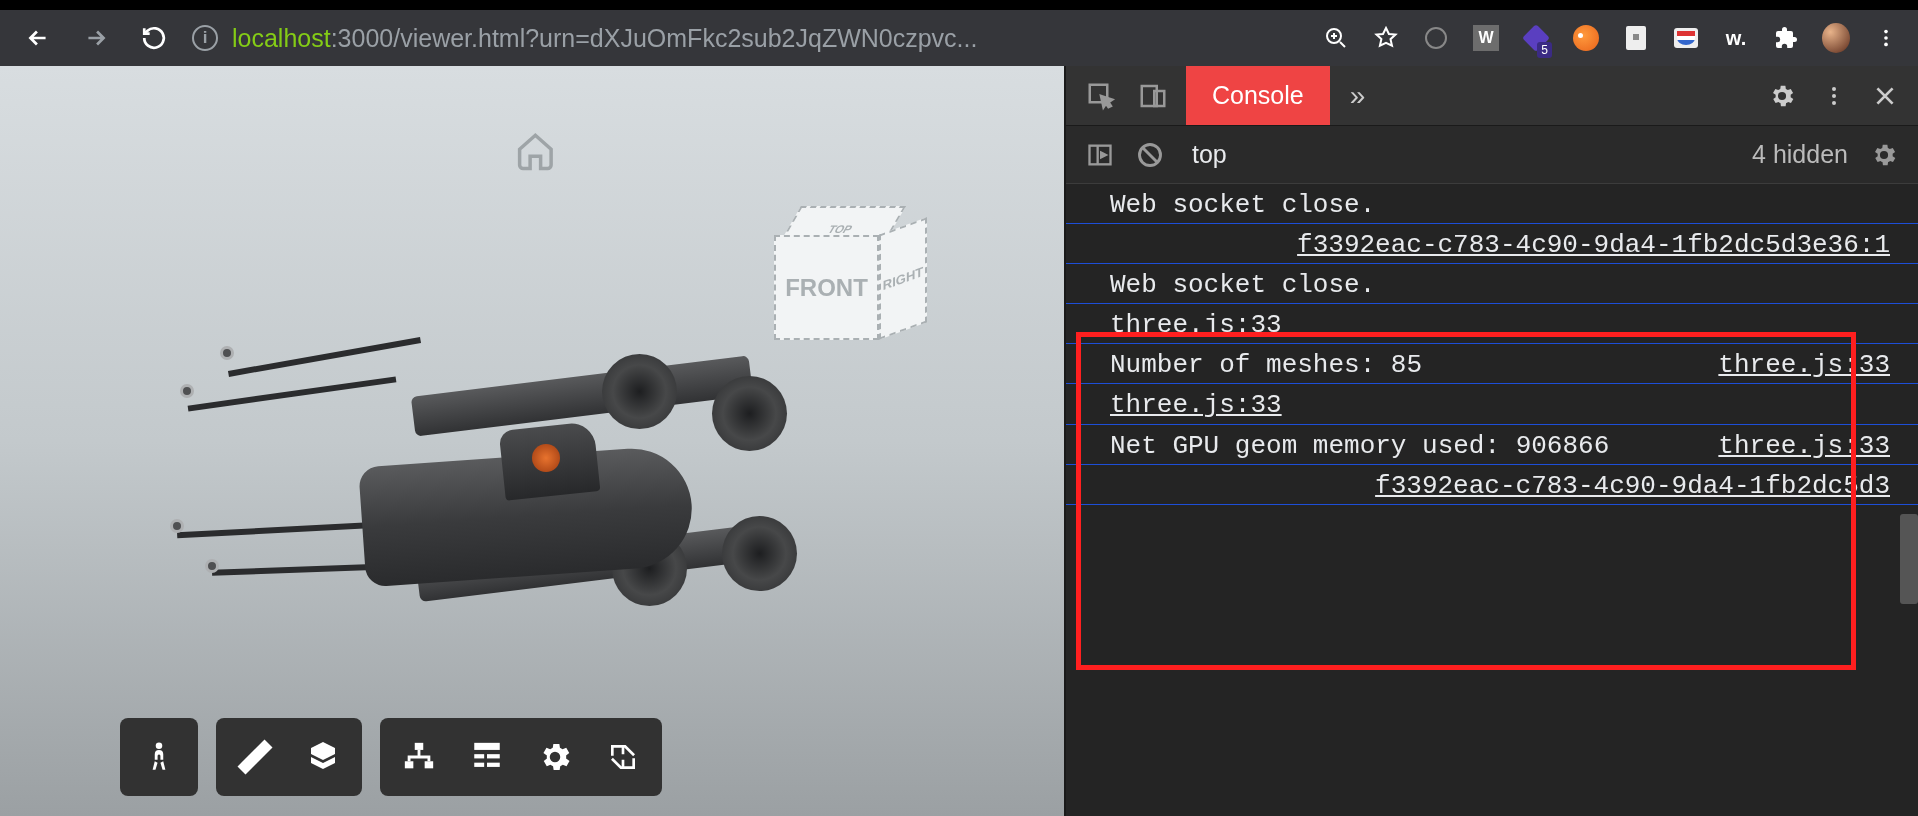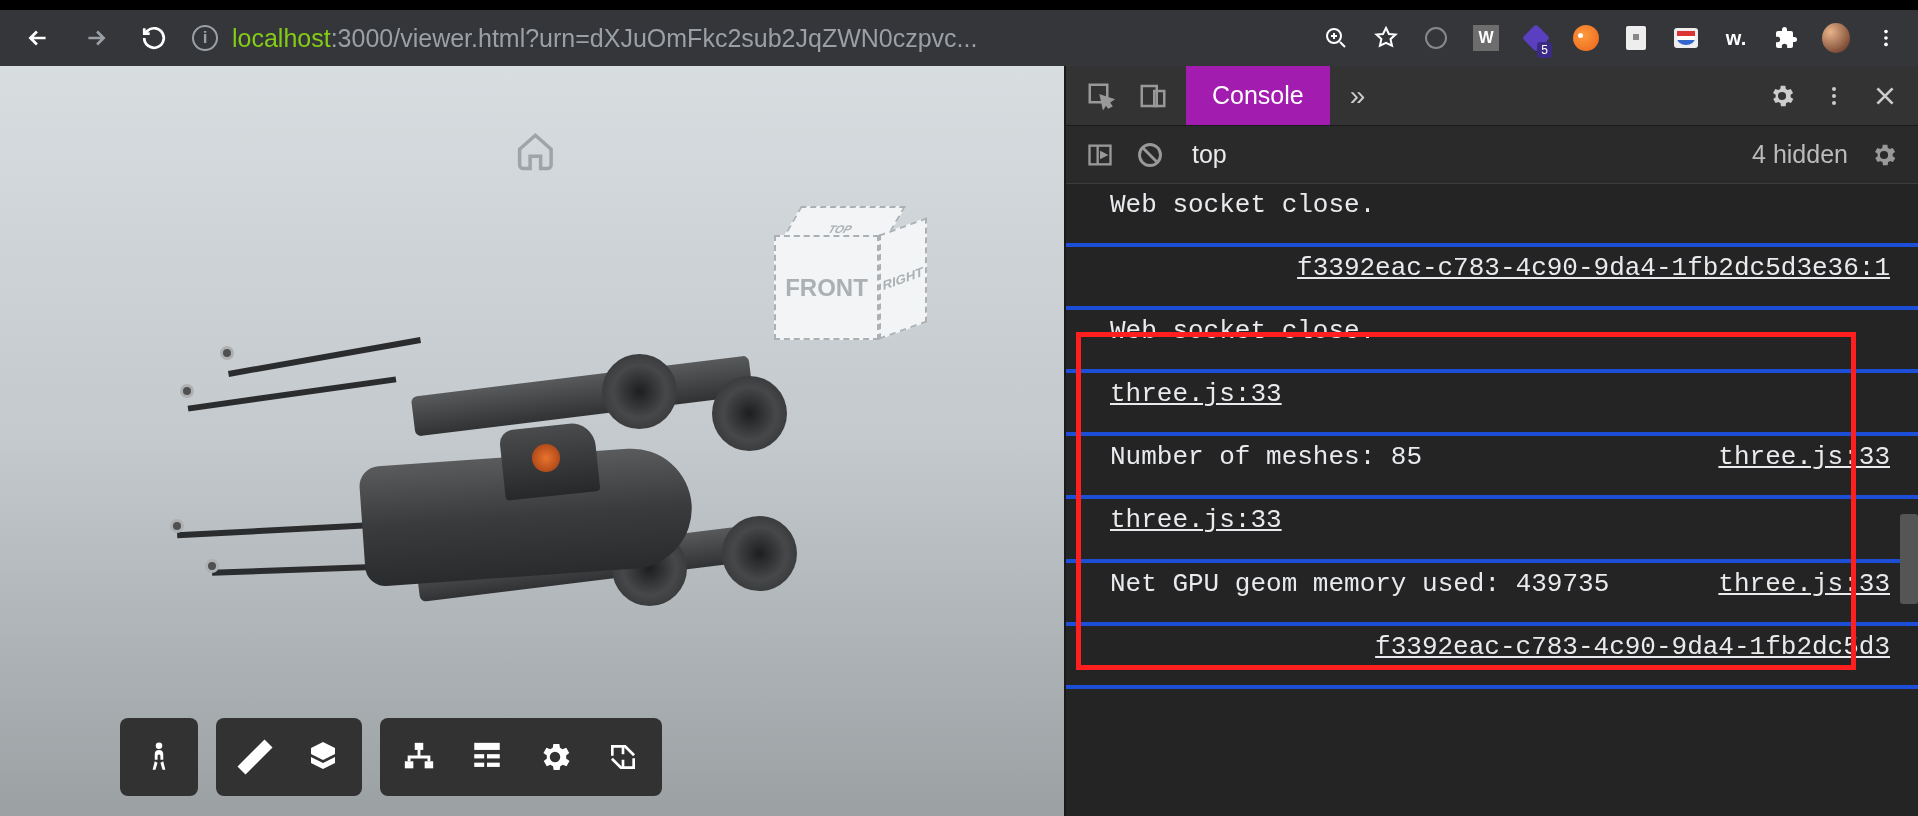--- a/index.html
+++ b/index.html
@@ -93,31 +93,31 @@
     display:flex; flex-direction:column;
     border-left:2px solid #1a1a1a;
   }
   .dt-tabs {
     height:60px; display:flex; align-items:stretch;
     background:#333; border-bottom:1px solid #1a1a1a;
     padding-left:12px;
   }
   .dt-tab-pre { display:flex;align-items:center;gap:22px;padding:0 18px 0 8px;color:#999; }
   .dt-tab { display:flex;align-items:center;padding:0 26px;font-size:25px;color:#ccc; }
-  .dt-tab.active { background:#a21caf;color:#fff; }
+  .dt-tab.active { background:#ef4444;color:#fff; }
   .dt-more { display:flex;align-items:center;padding:0 20px;color:#ccc;font-size:28px; }
   .dt-right { margin-left:auto;display:flex;align-items:center;gap:26px;padding:0 20px;color:#ccc; }
   .dt-filter {
     height:58px;display:flex;align-items:center;gap:22px;padding:0 20px;border-bottom:1px solid #3c3c3c;background:#2a2a2a;font-size:25px;
   }
   .dt-filter .ctx { color:#e8eaed; flex:1; padding-left:6px;}
   .dt-filter .hidden-count { color:#bbb; }
   .log-wrap { flex:1; overflow:hidden; position:relative; }
   .log { font-family: "Courier New", monospace; font-size:26px; line-height:1.35; padding:0; }
-  .log .row { display:flex; padding:4px 24px 20px 44px; border-bottom:4px solid #1d4ed8; gap:4px; }
+  .log .row { display:flex; padding:4px 24px 0 44px; border-bottom:1px solid #1d4ed8; gap:4px; }
   .log .row .msg { flex:1; color:#e8eaed; word-break:break-all; }
   .log .row .src { color:#e8eaed; text-decoration:underline; white-space:nowrap; text-align:left; padding-right:4px;}
   .log .row.partial .msg { padding-top:0; }
   .highlight-box { position:absolute; border:5px solid #ff1f1f; pointer-events:none;
     left:10px; top:148px; width:780px; height:338px; }
   .scrollbar-v { position:absolute; right:0; top:330px; width:18px; height:90px; background:#555; border-radius:3px; }
   svg { display:block; }
 </style>
 </head>
 <body>
@@ -364,21 +364,21 @@
             <div class="src">three.js:33</div>
           </div>
         <div class="row">
             <div class="msg">Number of meshes: 85</div>
             <div class="src">three.js:33</div>
           </div>
         <div class="row">
             <div class="src">three.js:33</div>
           </div>
         <div class="row">
-            <div class="msg">Net GPU geom memory used: 439735</div>
+            <div class="msg">Net GPU geom memory used: 906866</div>
             <div class="src">three.js:33</div>
           </div>
         <div class="row">
             <div class="msg"></div>
             <div class="src">f3392eac-c783-4c90-9da4-1fb2dc5d3</div>
           </div>
       </div>
       <div class="highlight-box"></div>
       <div class="scrollbar-v"></div>
     </div>

